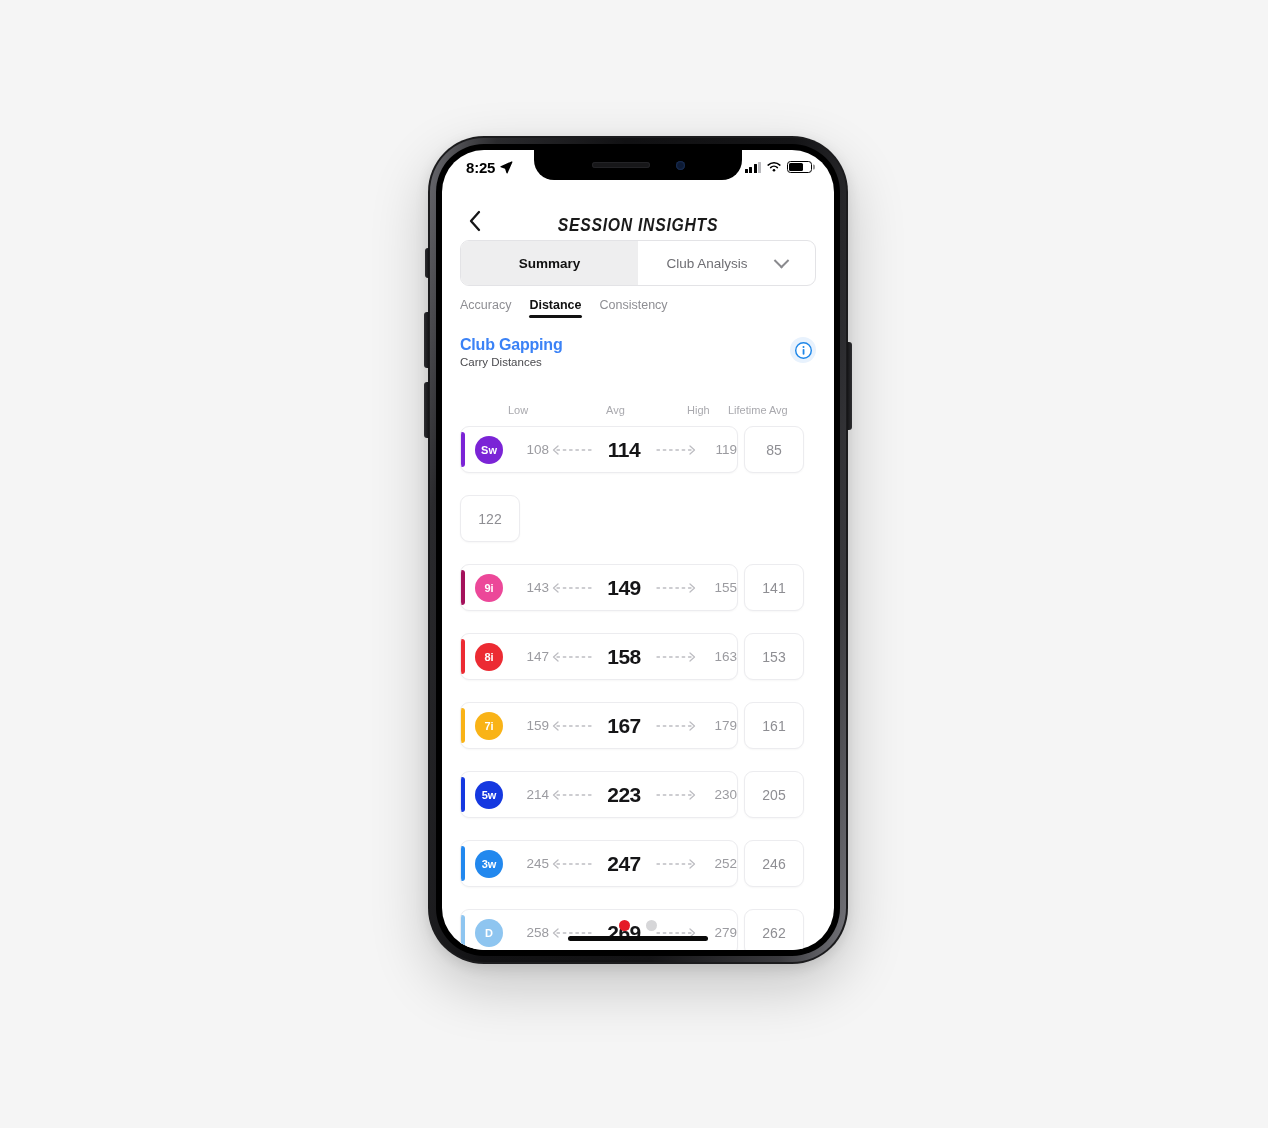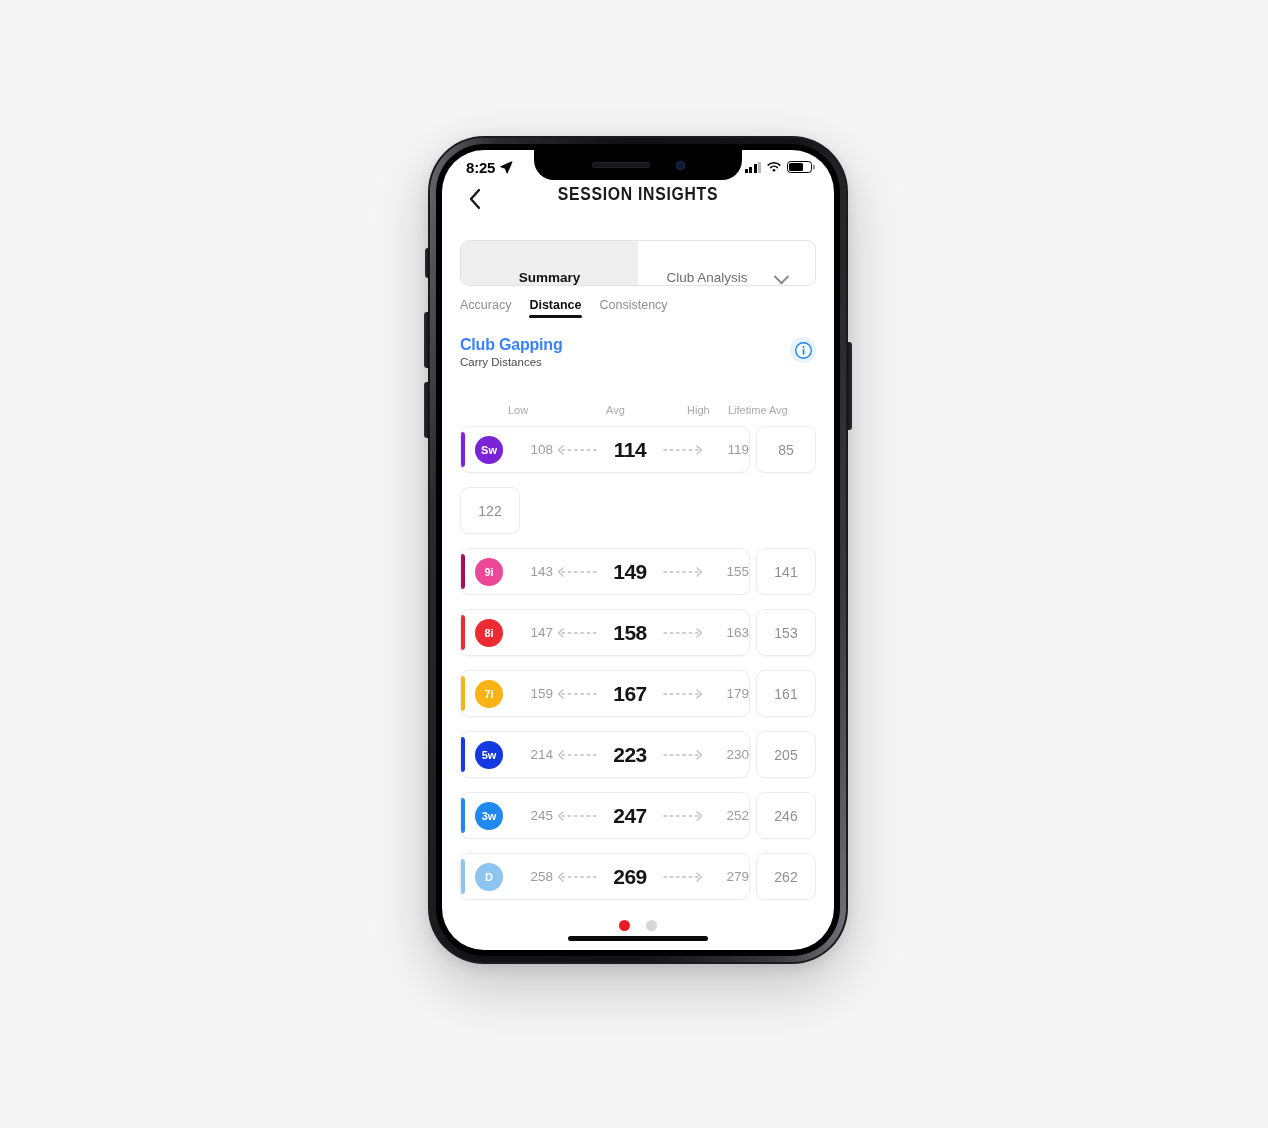--- a/index.html
+++ b/index.html
@@ -121,22 +121,23 @@
     content: ""; position: absolute; right: -4px; top: 50%;
     transform: translateY(-50%);
     width: 2px; height: 5px; background: #00000066; border-radius: 0 1.5px 1.5px 0;
   }
   .battery b { display: block; height: 100%; width: 66%; background: #000; border-radius: 1.5px; }
 
   
   #nav-bar {
     position: absolute; top: 34px; left: 0; right: 0;
     height: 52px;
-    display: flex; align-items: flex-start;
+    display: flex; align-items: flex-end;
     padding: 0 18px;
+    font-style: italic;
   }
   #back-button {
     width: 30px; height: 30px;
     display: flex; align-items: center; justify-content: center;
     cursor: pointer;
   }
   #page-title {
     position: absolute; left: 0; right: 0; text-align: center;
     font-size: 17.5px; font-weight: 700; letter-spacing: 0.8px;
     color: #1a1a1a;
@@ -149,21 +150,21 @@
     position: absolute; top: 90px; left: 18px; right: 18px;
     height: 46px;
     border: 1px solid #e3e3e6;
     border-radius: 9px;
     display: flex;
     overflow: hidden;
     background: #fff;
   }
   .seg {
     flex: 1;
-    display: flex; align-items: flex-end; justify-content: center;
+    display: flex; align-items: center; justify-content: center;
     font-size: 13.5px;
     cursor: pointer;
     gap: 28px;
   }
   .seg.active { background: #eeeeef; color: #111; font-weight: 700; }
   .seg.inactive { color: #6e6e73; font-weight: 400; }
   .chev-down {
     width: 11px; height: 11px;
     border-right: 2px solid #8a8a8e;
     border-bottom: 2px solid #8a8a8e;
@@ -204,22 +205,22 @@
     height: 18px; color: #a9a9ae; font-size: 11px;
   }
   #column-headers span { position: absolute; top: 0; }
   .ch-low  { left: 48px; }
   .ch-avg  { left: 146px; }
   .ch-high { left: 227px; }
   .ch-life { left: 268px; }
 
   
   #rows {
-    position: absolute; top: 276px; left: 18px; right: 18px;
-    display: flex; flex-direction: column; gap: 14px;
+    position: absolute; top: 276px; left: 18px; right: 30px;
+    display: flex; flex-direction: column; gap: 22px;
   }
   .row { display: flex; align-items: center; gap: 6px; height: 47px; }
 
   .row-main {
     flex: 1; height: 100%;
     border: 1px solid #ececef;
     border-radius: 9px;
     background: #fff;
     display: flex; align-items: center;
     padding-left: 10px;

